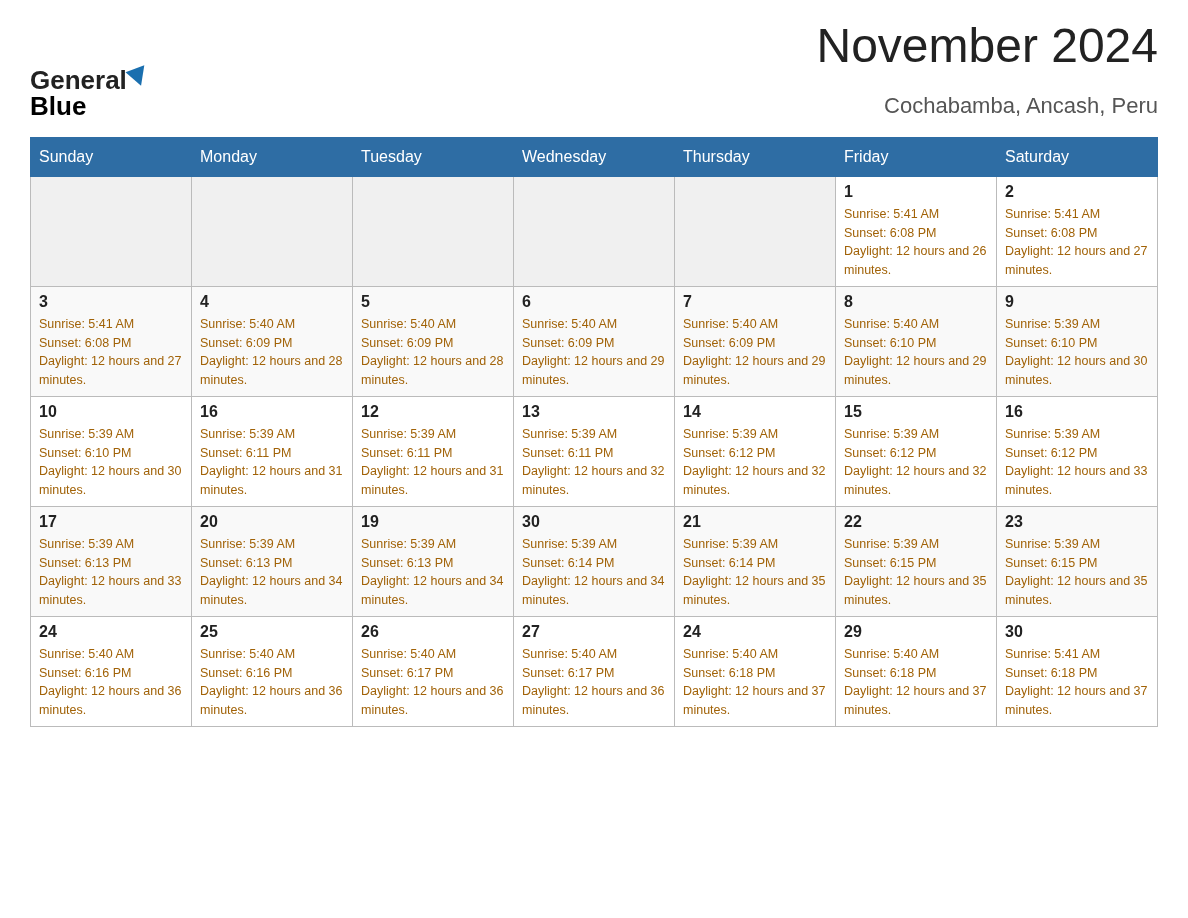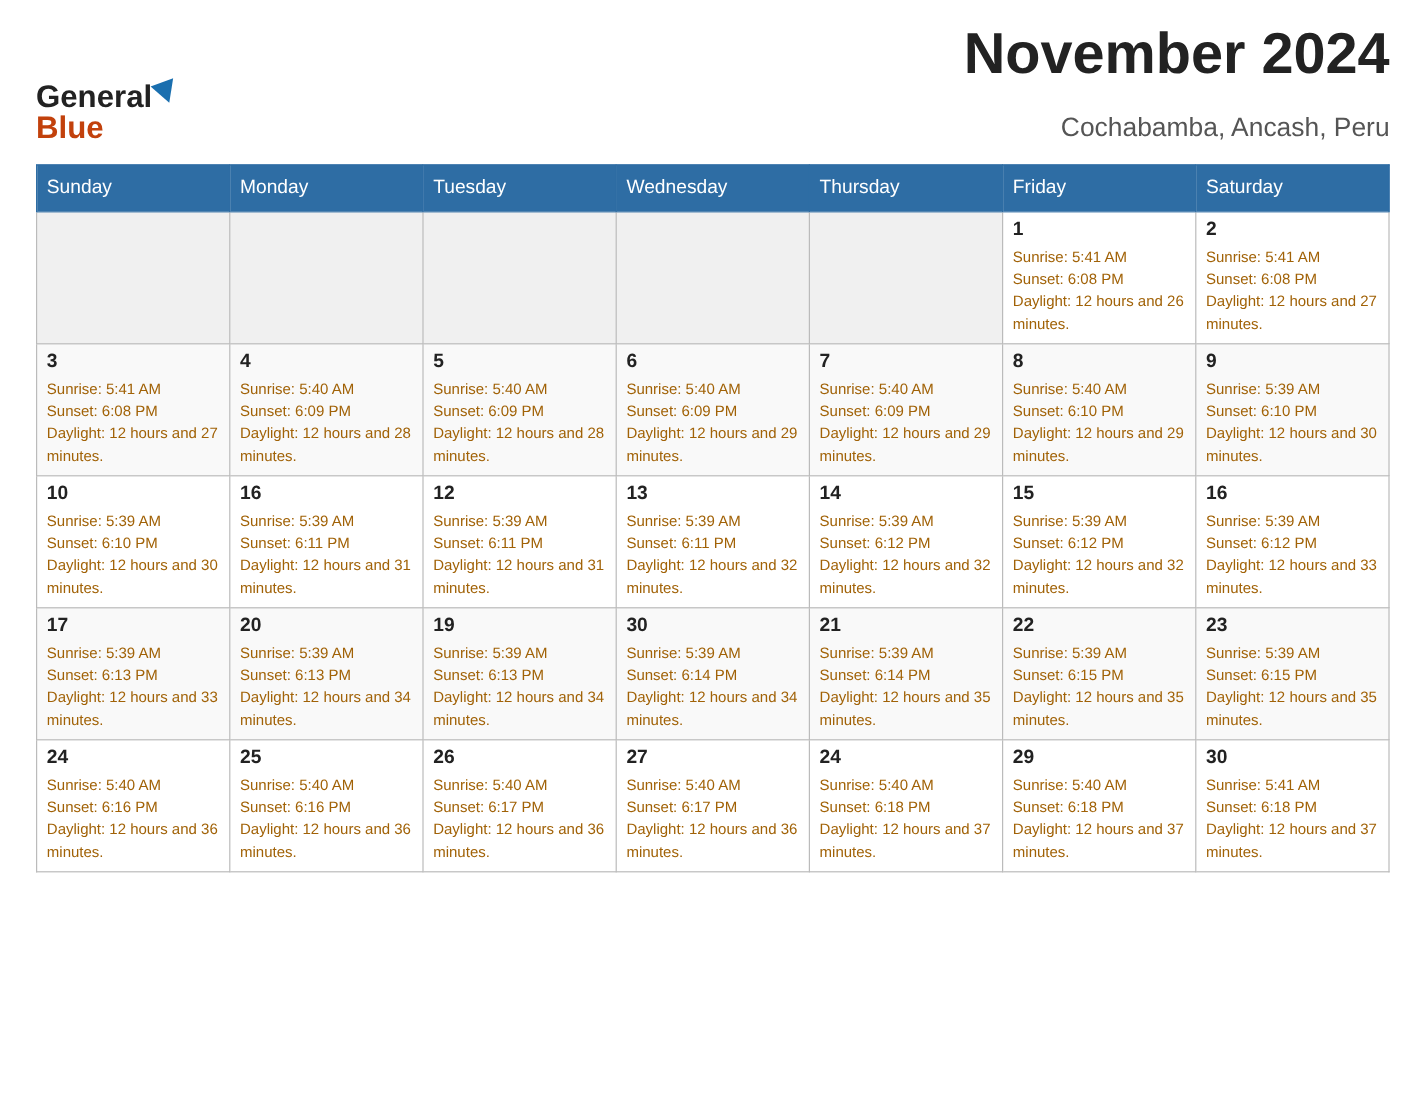--- a/index.html
+++ b/index.html
@@ -25,21 +25,21 @@
     .logo-general {
       font-size: 26px;
       font-weight: bold;
       color: #222;
       letter-spacing: 0px;
       line-height: 1;
     }
     .logo-blue {
       font-size: 26px;
       font-weight: bold;
-      color: #c2410c;
+      color: #000000;
       line-height: 1;
     }
     .logo-triangle {
       display: inline-block;
       width: 0;
       height: 0;
       border-left: 10px solid transparent;
       border-right: 10px solid transparent;
       border-top: 18px solid #1a6faf;
       margin-left: 2px;
@@ -48,21 +48,21 @@
     }
     .logo-row {
       display: flex;
       align-items: center;
     }
     .title-area {
       text-align: right;
     }
     .title-area h1 {
       font-size: 48px;
-      font-weight: bold;
+      font-weight: normal;
       color: #222;
       line-height: 1.1;
     }
     .title-area h2 {
       font-size: 22px;
       font-weight: normal;
       color: #555;
       margin-top: 20px;
     }
     .calendar {

